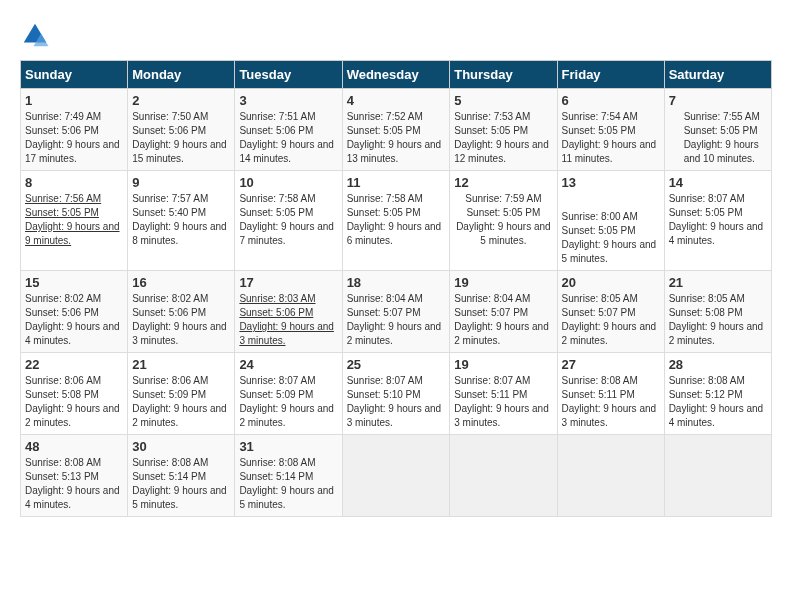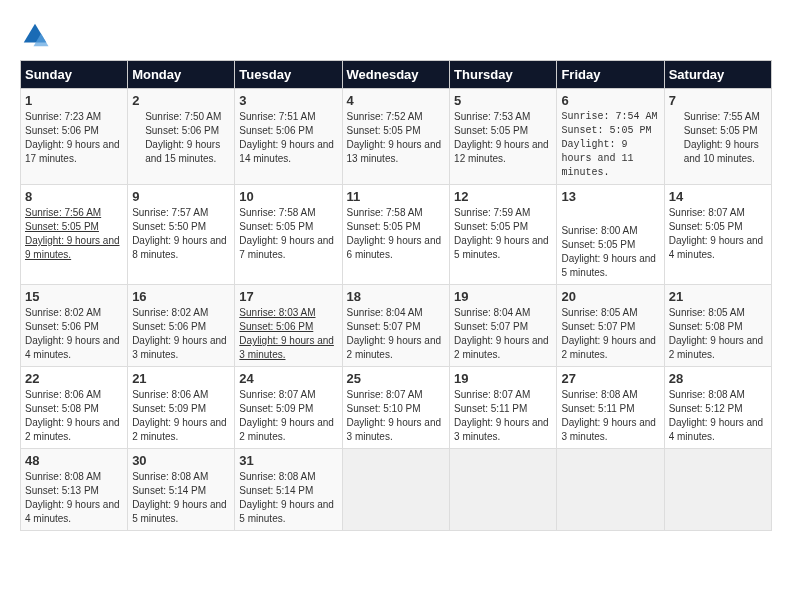--- a/index.html
+++ b/index.html
@@ -51,21 +51,21 @@
     .subtitle {
       font-size: 14px;
       color: #555;
     }
     .calendar {
       width: 100%;
       border-collapse: collapse;
       font-size: 11px;
     }
     .calendar thead th {
-      background-color: #0f172a;
+      background-color: #0c4a6e;
       color: #fff;
       padding: 6px 4px;
       text-align: left;
       font-size: 13px;
       font-weight: bold;
       border: 1px solid #ccc;
     }
     .calendar tbody td {
       vertical-align: top;
       padding: 4px;
@@ -125,27 +125,27 @@
         <th>Wednesday</th>
         <th>Thursday</th>
         <th>Friday</th>
         <th>Saturday</th>
       </tr>
   </thead>
   <tbody id="calendar-body">
   <tr>
         <td>
           <span class="day-num">1</span>
-          <div class="day-info" style="white-space: pre-line;">Sunrise: 7:23 AM
+          <div class="day-info" style="white-space: pre-line;">Sunrise: 7:49 AM
 Sunset: 5:06 PM
 Daylight: 9 hours and 17 minutes.</div>
         </td>
         <td>
           <span class="day-num">2</span>
-          <div class="day-info" style="white-space: pre-line; margin-left: 13px;">Sunrise: 7:50 AM
+          <div class="day-info" style="white-space: pre-line;">Sunrise: 7:50 AM
 Sunset: 5:06 PM
 Daylight: 9 hours and 15 minutes.</div>
         </td>
         <td>
           <span class="day-num">3</span>
           <div class="day-info" style="white-space: pre-line;">Sunrise: 7:51 AM
 Sunset: 5:06 PM
 Daylight: 9 hours and 14 minutes.</div>
         </td>
         <td>
@@ -155,59 +155,59 @@
 Daylight: 9 hours and 13 minutes.</div>
         </td>
         <td>
           <span class="day-num">5</span>
           <div class="day-info" style="white-space: pre-line;">Sunrise: 7:53 AM
 Sunset: 5:05 PM
 Daylight: 9 hours and 12 minutes.</div>
         </td>
         <td>
           <span class="day-num">6</span>
-          <div class="day-info" style="white-space: pre-line; font-family: Liberation Mono, monospace;">Sunrise: 7:54 AM
+          <div class="day-info" style="white-space: pre-line;">Sunrise: 7:54 AM
 Sunset: 5:05 PM
 Daylight: 9 hours and 11 minutes.</div>
         </td>
         <td>
           <span class="day-num">7</span>
           <div class="day-info" style="white-space: pre-line; margin-left: 15px;">Sunrise: 7:55 AM
 Sunset: 5:05 PM
 Daylight: 9 hours and 10 minutes.</div>
         </td>
       </tr>
       <tr>
         <td>
           <span class="day-num">8</span>
           <div class="day-info" style="white-space: pre-line; text-decoration: underline;">Sunrise: 7:56 AM
 Sunset: 5:05 PM
 Daylight: 9 hours and 9 minutes.</div>
         </td>
         <td>
           <span class="day-num">9</span>
           <div class="day-info" style="white-space: pre-line;">Sunrise: 7:57 AM
-Sunset: 5:50 PM
+Sunset: 5:40 PM
 Daylight: 9 hours and 8 minutes.</div>
         </td>
         <td>
           <span class="day-num">10</span>
           <div class="day-info" style="white-space: pre-line;">Sunrise: 7:58 AM
 Sunset: 5:05 PM
 Daylight: 9 hours and 7 minutes.</div>
         </td>
         <td>
           <span class="day-num">11</span>
           <div class="day-info" style="white-space: pre-line;">Sunrise: 7:58 AM
 Sunset: 5:05 PM
 Daylight: 9 hours and 6 minutes.</div>
         </td>
         <td>
           <span class="day-num">12</span>
-          <div class="day-info" style="white-space: pre-line;">Sunrise: 7:59 AM
+          <div class="day-info" style="white-space: pre-line; text-align: center;">Sunrise: 7:59 AM
 Sunset: 5:05 PM
 Daylight: 9 hours and 5 minutes.</div>
         </td>
         <td>
           <span class="day-num">13</span>
           <div class="day-info" style="white-space: pre-line; margin-top: 20px;">Sunrise: 8:00 AM
 Sunset: 5:05 PM
 Daylight: 9 hours and 5 minutes.</div>
         </td>
         <td>

